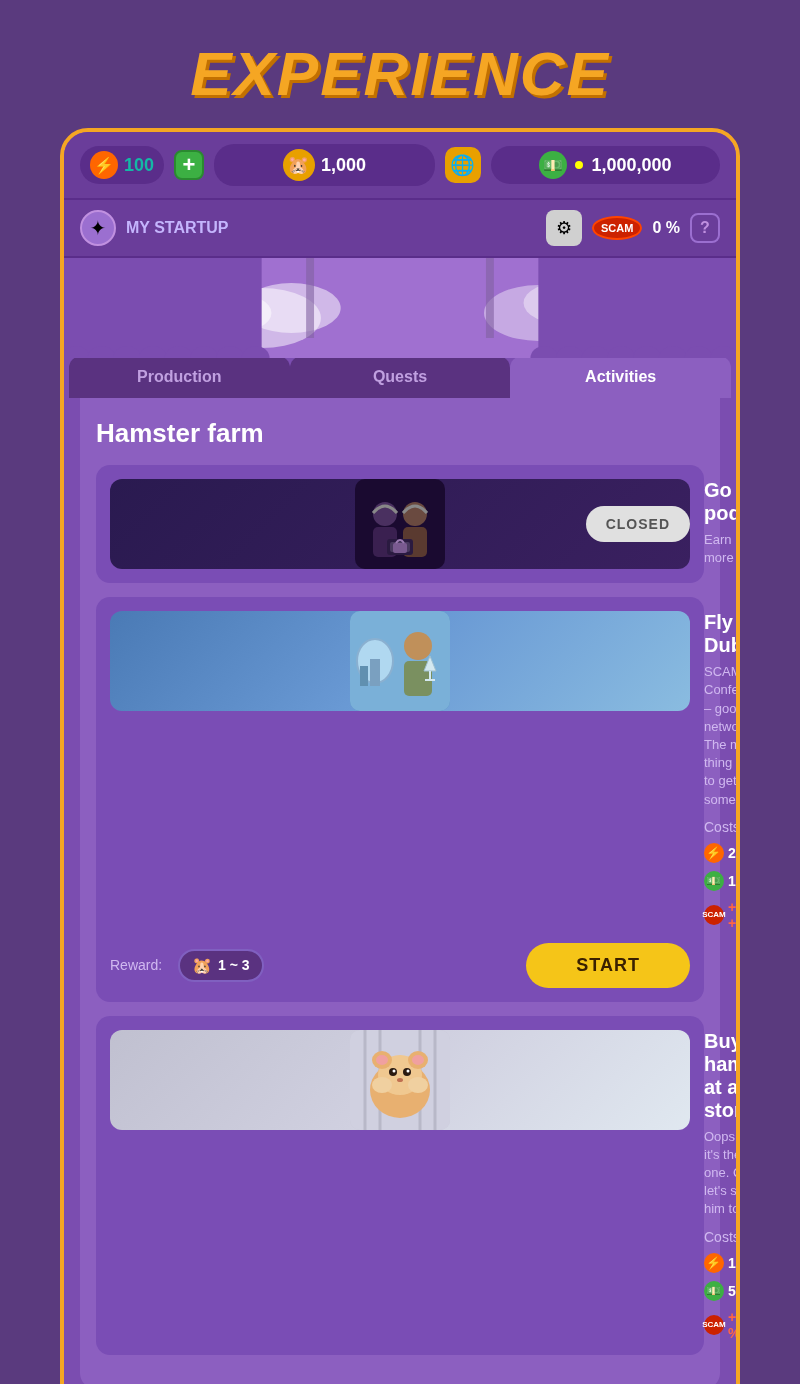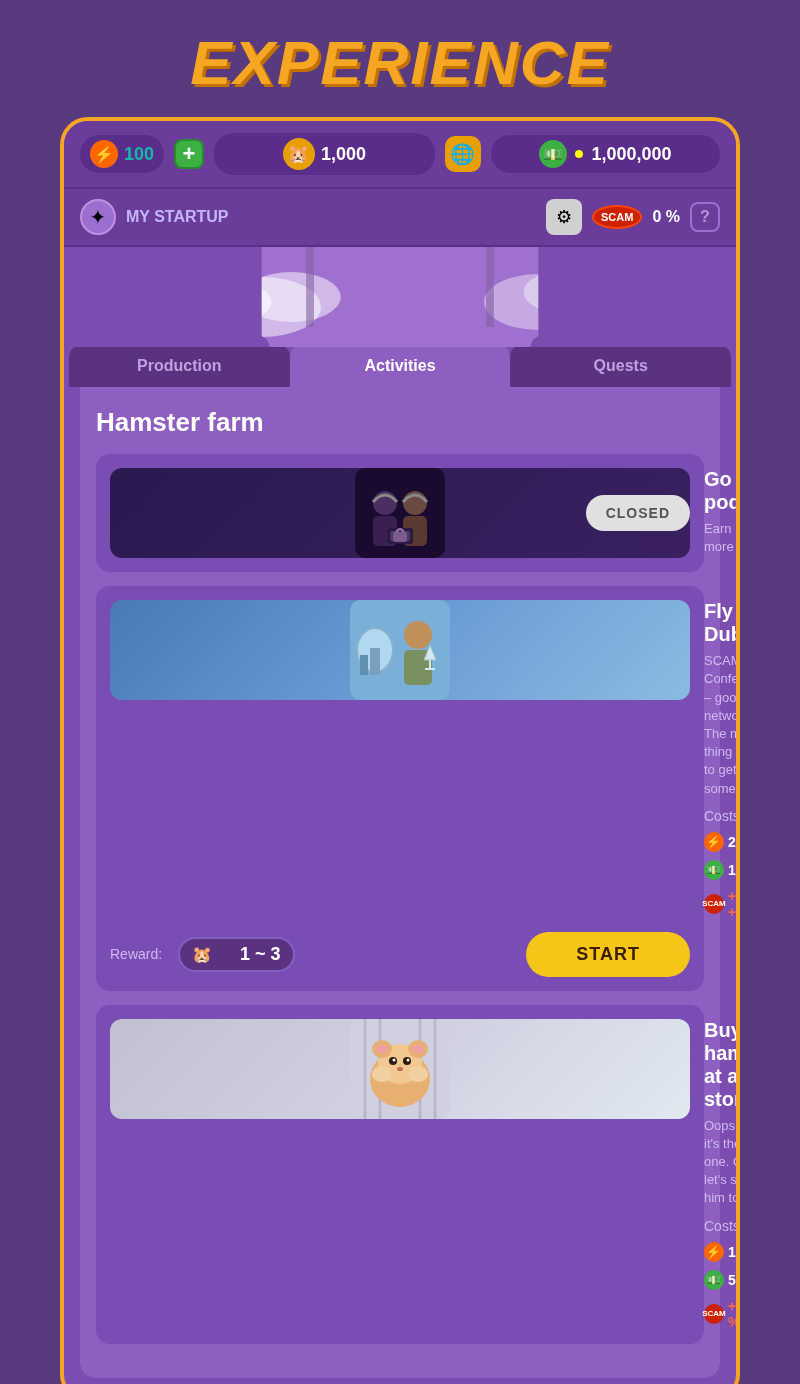--- a/index.html
+++ b/index.html
@@ -9,21 +9,21 @@
       background-color: #5a3a7e;
       font-family: 'Arial', sans-serif;
       display: flex;
       flex-direction: column;
       align-items: center;
       overflow-x: hidden;
     }
 
     .headline {
       text-align: right;
-      padding: 29px 20px 20px;
+      padding: 40px 20px 20px;
       line-height: 1.1;
     }
     .headline h1 {
       font-size: 62px;
       font-weight: 900;
       color: #f5a623;
       text-transform: uppercase;
       font-style: italic;
       letter-spacing: 2px;
       text-shadow: 3px 3px 0px #c27000;
@@ -411,22 +411,21 @@
       display: flex;
       align-items: center;
       gap: 6px;
     }
     .reward-icon {
       font-size: 16px;
     }
     .reward-value {
       color: white;
       font-weight: bold;
-      font-size: 18px;
-      margin-left: 22px;
+      font-size: 14px;
     }
     .start-btn {
       background: #f5c518;
       border-radius: 24px;
       padding: 12px 50px;
       font-weight: 900;
       font-size: 18px;
       color: #3a2000;
       cursor: pointer;
       border: none;
@@ -505,22 +504,22 @@
       <ellipse cx="642" cy="100" rx="14" ry="12" fill="#7b4db0"></ellipse>
       <ellipse cx="668" cy="100" rx="14" ry="12" fill="#7b4db0"></ellipse>
 
       <rect x="245" y="0" width="8" height="80" fill="#8060a0" opacity="0.6"></rect>
       <rect x="427" y="0" width="8" height="80" fill="#8060a0" opacity="0.6"></rect>
     </svg>
   </div>
 
   <div class="tabs">
     <div class="tab">Production</div>
+    <div class="tab">Quests</div>
     <div class="tab active">Activities</div>
-    <div class="tab">Quests</div>
   </div>
 
   <div class="content-area">
     <div class="section-title">Hamster farm</div>
 
     <div class="activity-card">
       <div class="card-header">
         <div class="card-image podcast-img">
           <svg width="90" height="90" viewBox="0 0 90 90">
             <rect width="90" height="90" fill="#1a0a30" rx="10"></rect>

